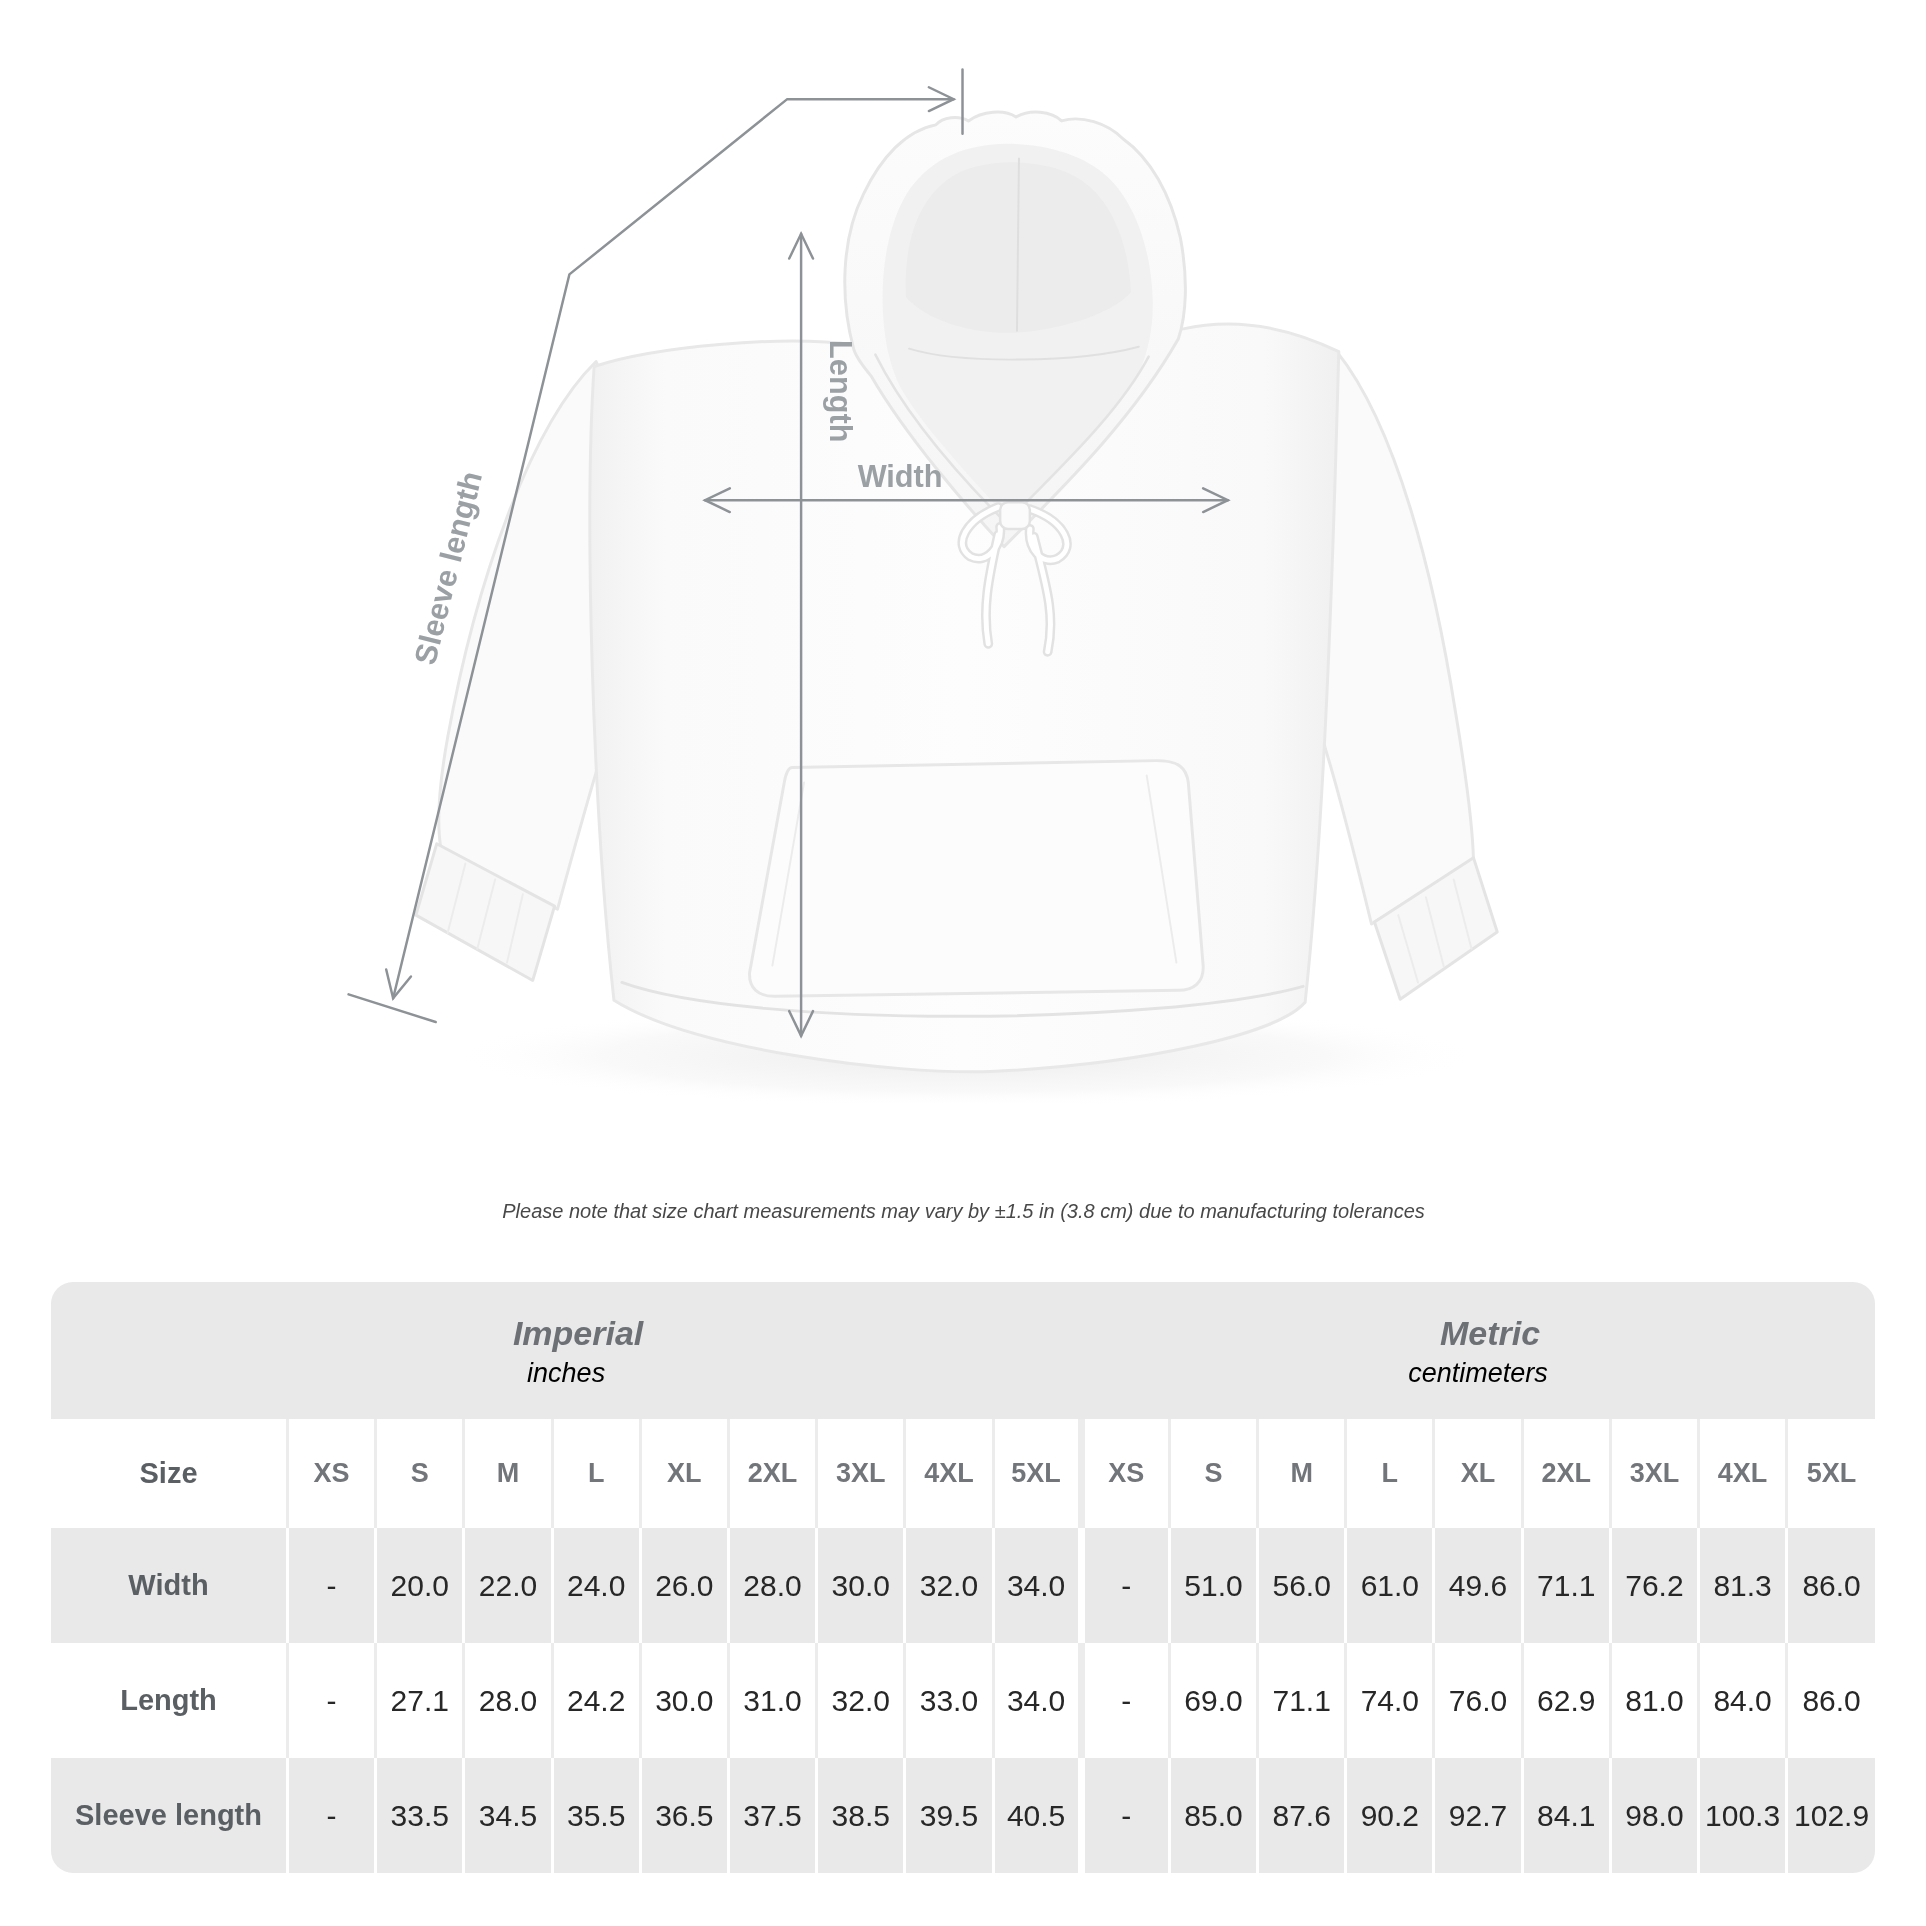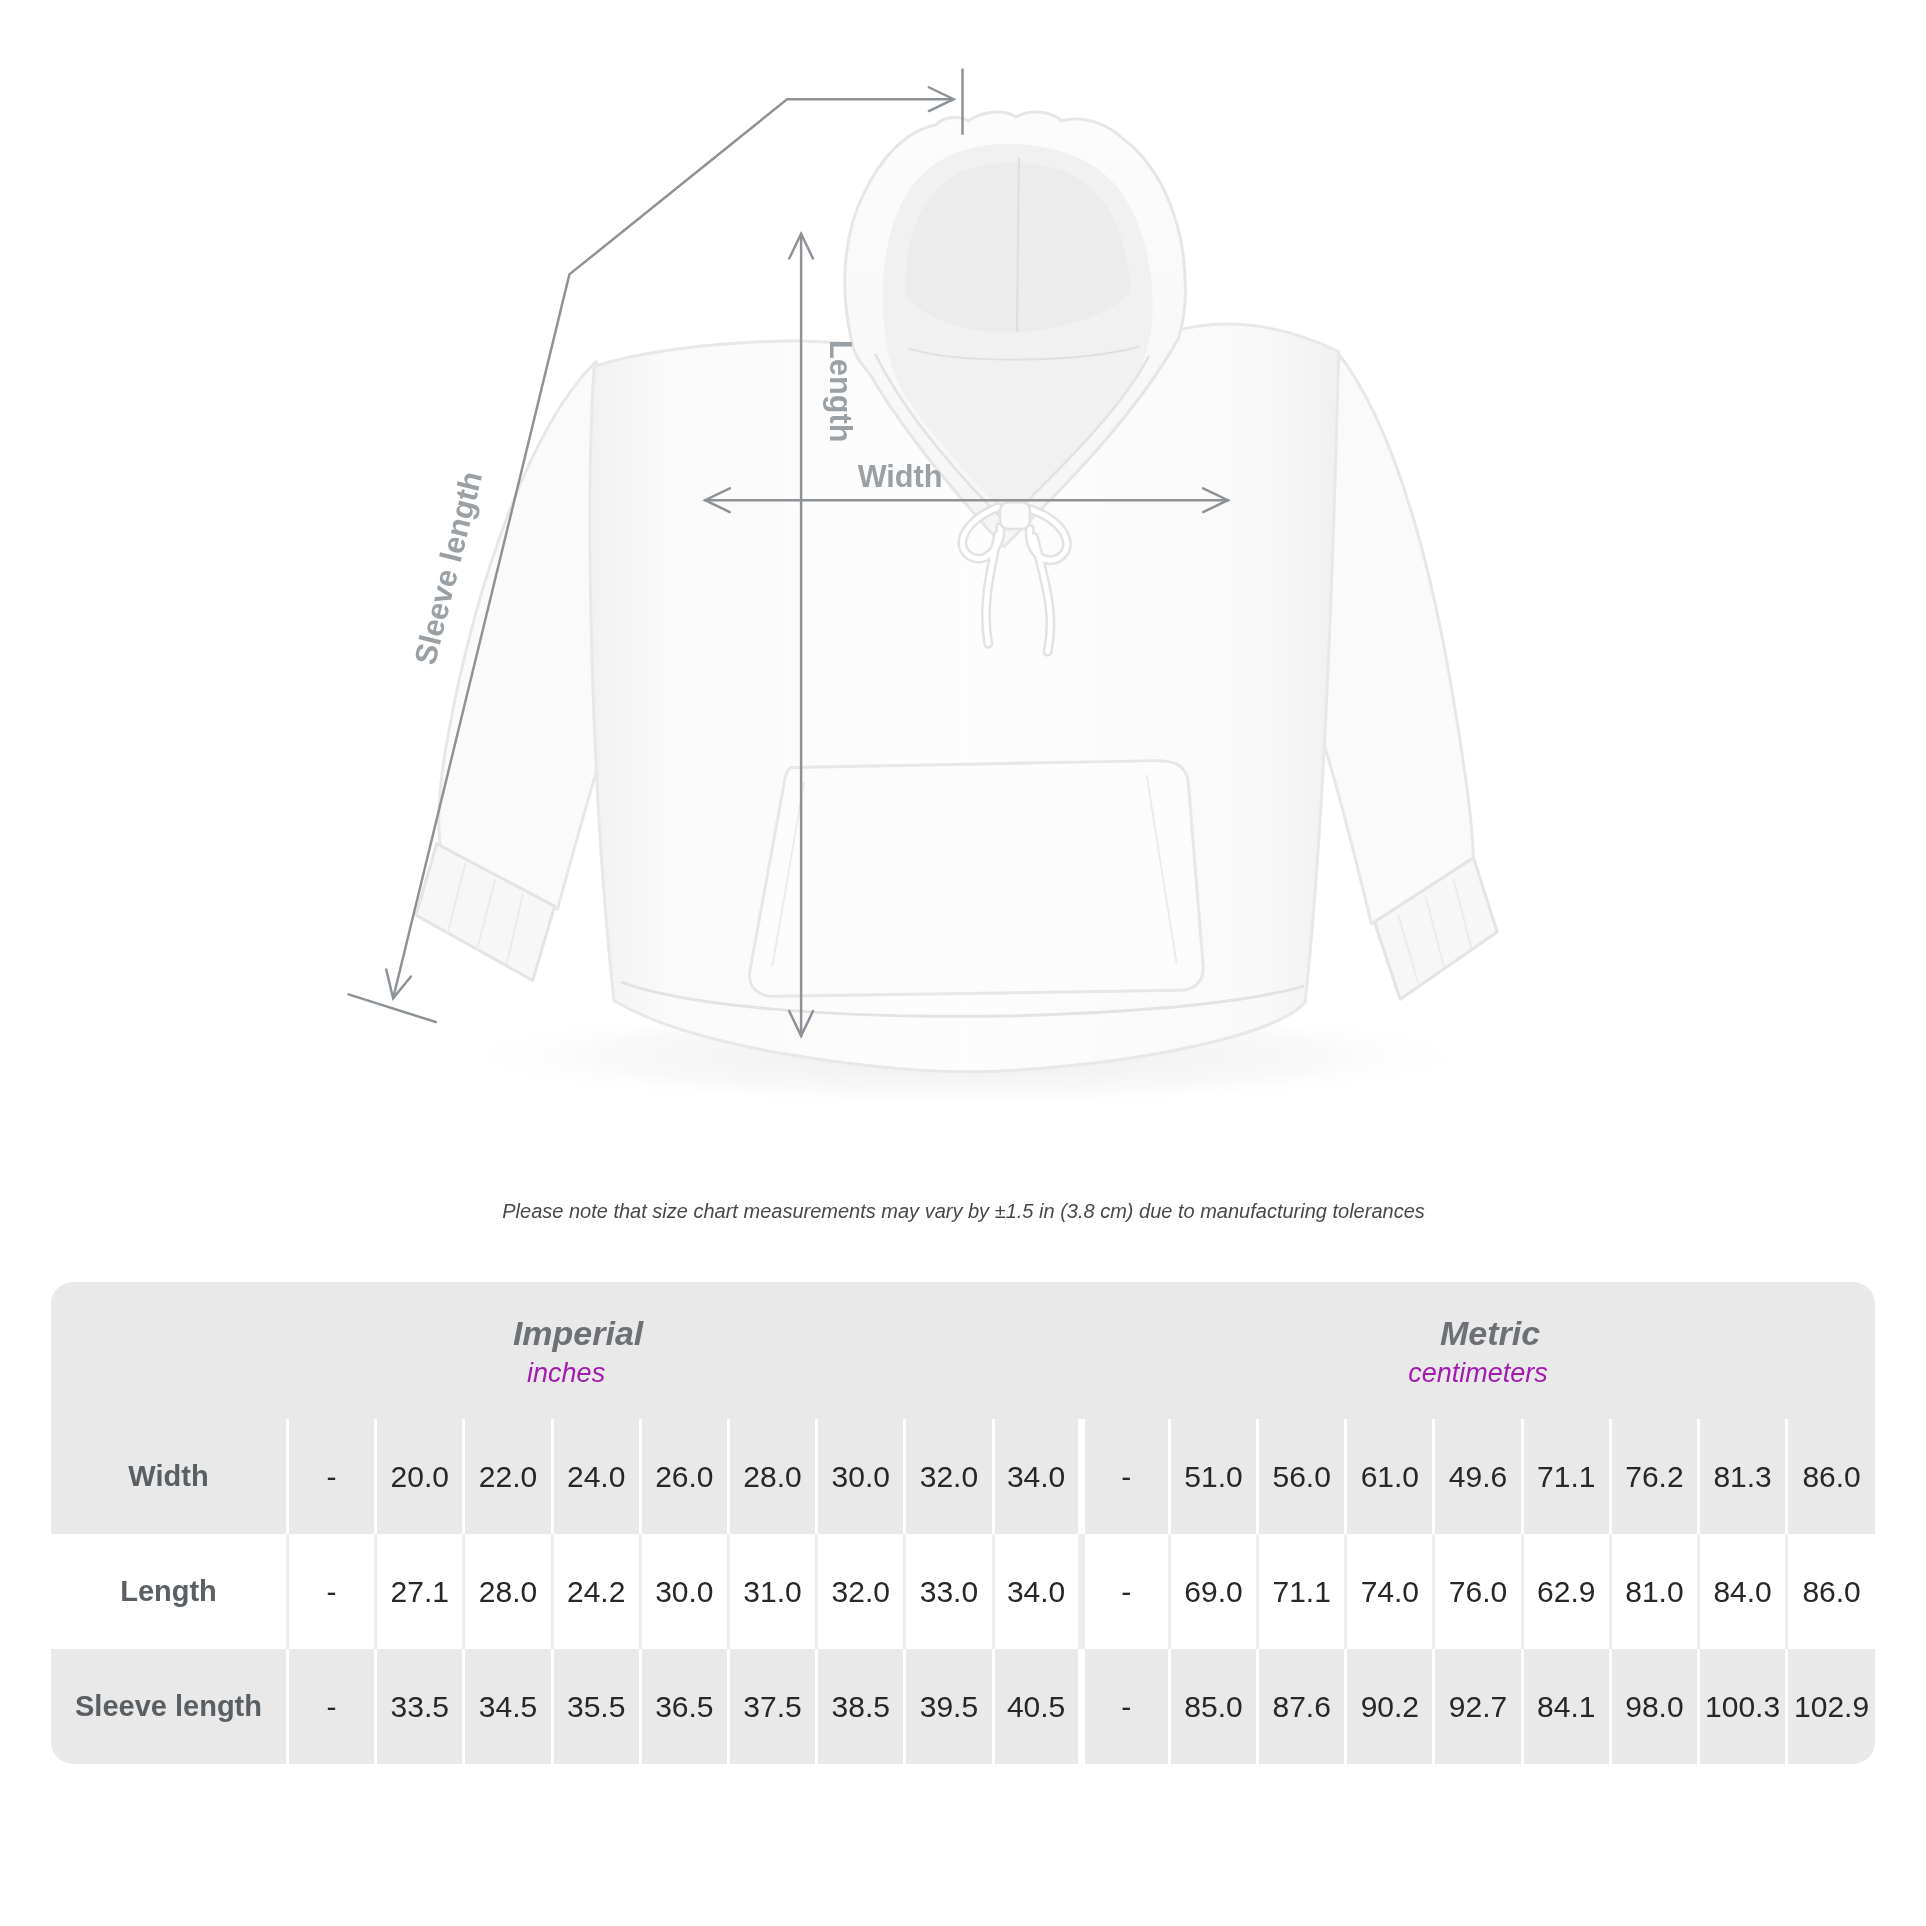--- a/index.html
+++ b/index.html
@@ -8,21 +8,21 @@
   .hoodie-svg{position:absolute;left:0;top:0;}
   .page-title{position:absolute;left:0;top:1129px;width:100%;text-align:center;
     font-size:47px;font-weight:bold;color:#363636;letter-spacing:0.5px;}
   .page-subtitle{position:absolute;left:0;top:1200px;width:100%;text-align:center;
     font-style:italic;font-size:20px;color:#484848;}
   .card{position:absolute;left:51px;top:1282px;width:1824px;border-radius:22px;overflow:hidden;background:#fff;}
   table.size-table{border-collapse:collapse;table-layout:fixed;width:1824px;}
   table.size-table td{padding:0;text-align:center;vertical-align:middle;}
   tr.band td{height:137px;background:#e9e9e9;}
   .band-name{font-size:34px;font-weight:bold;font-style:italic;color:#6d7175;line-height:1.35;margin-left:24px;}
-  .band-unit{font-size:27px;font-style:italic;color:#a21caf;line-height:1.2;}
+  .band-unit{font-size:27px;font-style:italic;color:#000000;line-height:1.2;}
   tr.hdr td{height:109px;background:#fff;font-size:27px;font-weight:bold;color:#72767a;}
   tr.hdr td.lblcol{font-size:29px;color:#5a5f63;}
   tr.data td{height:115px;font-size:30px;color:#272727;}
   tr.data td.lblcol{font-size:29px;font-weight:bold;color:#5a5f63;}
   tr.gray td{background:#e9e9e9;border-left:3px solid #ffffff;}
   tr.white td{background:#ffffff;border-left:3px solid #ececec;}
   tr.hdr td{border-left:3px solid #ececec;}
   table.size-table td.nob{border-left:none !important;}
   table.size-table td.div{border-left-width:7px !important;}
 </style>
@@ -159,20 +159,41 @@
         <td colspan="10" class="nob">
           <div class="band-name">Imperial</div>
           <div class="band-unit">inches</div>
         </td>
         <td colspan="9" class="nob">
           <div class="band-name">Metric</div>
           <div class="band-unit">centimeters</div>
         </td>
       </tr>
 
+      <tr class="hdr">
+        <td class="nob lblcol">Size</td>
+        <td>XS</td>
+        <td>S</td>
+        <td>M</td>
+        <td>L</td>
+        <td>XL</td>
+        <td>2XL</td>
+        <td>3XL</td>
+        <td>4XL</td>
+        <td>5XL</td>
+        <td class="div">XS</td>
+        <td>S</td>
+        <td>M</td>
+        <td>L</td>
+        <td>XL</td>
+        <td>2XL</td>
+        <td>3XL</td>
+        <td>4XL</td>
+        <td>5XL</td>
+      </tr>
 
       <tr class="data gray">
         <td class="nob lblcol">Width</td>
         <td>-</td>
         <td>20.0</td>
         <td>22.0</td>
         <td>24.0</td>
         <td>26.0</td>
         <td>28.0</td>
         <td>30.0</td>

